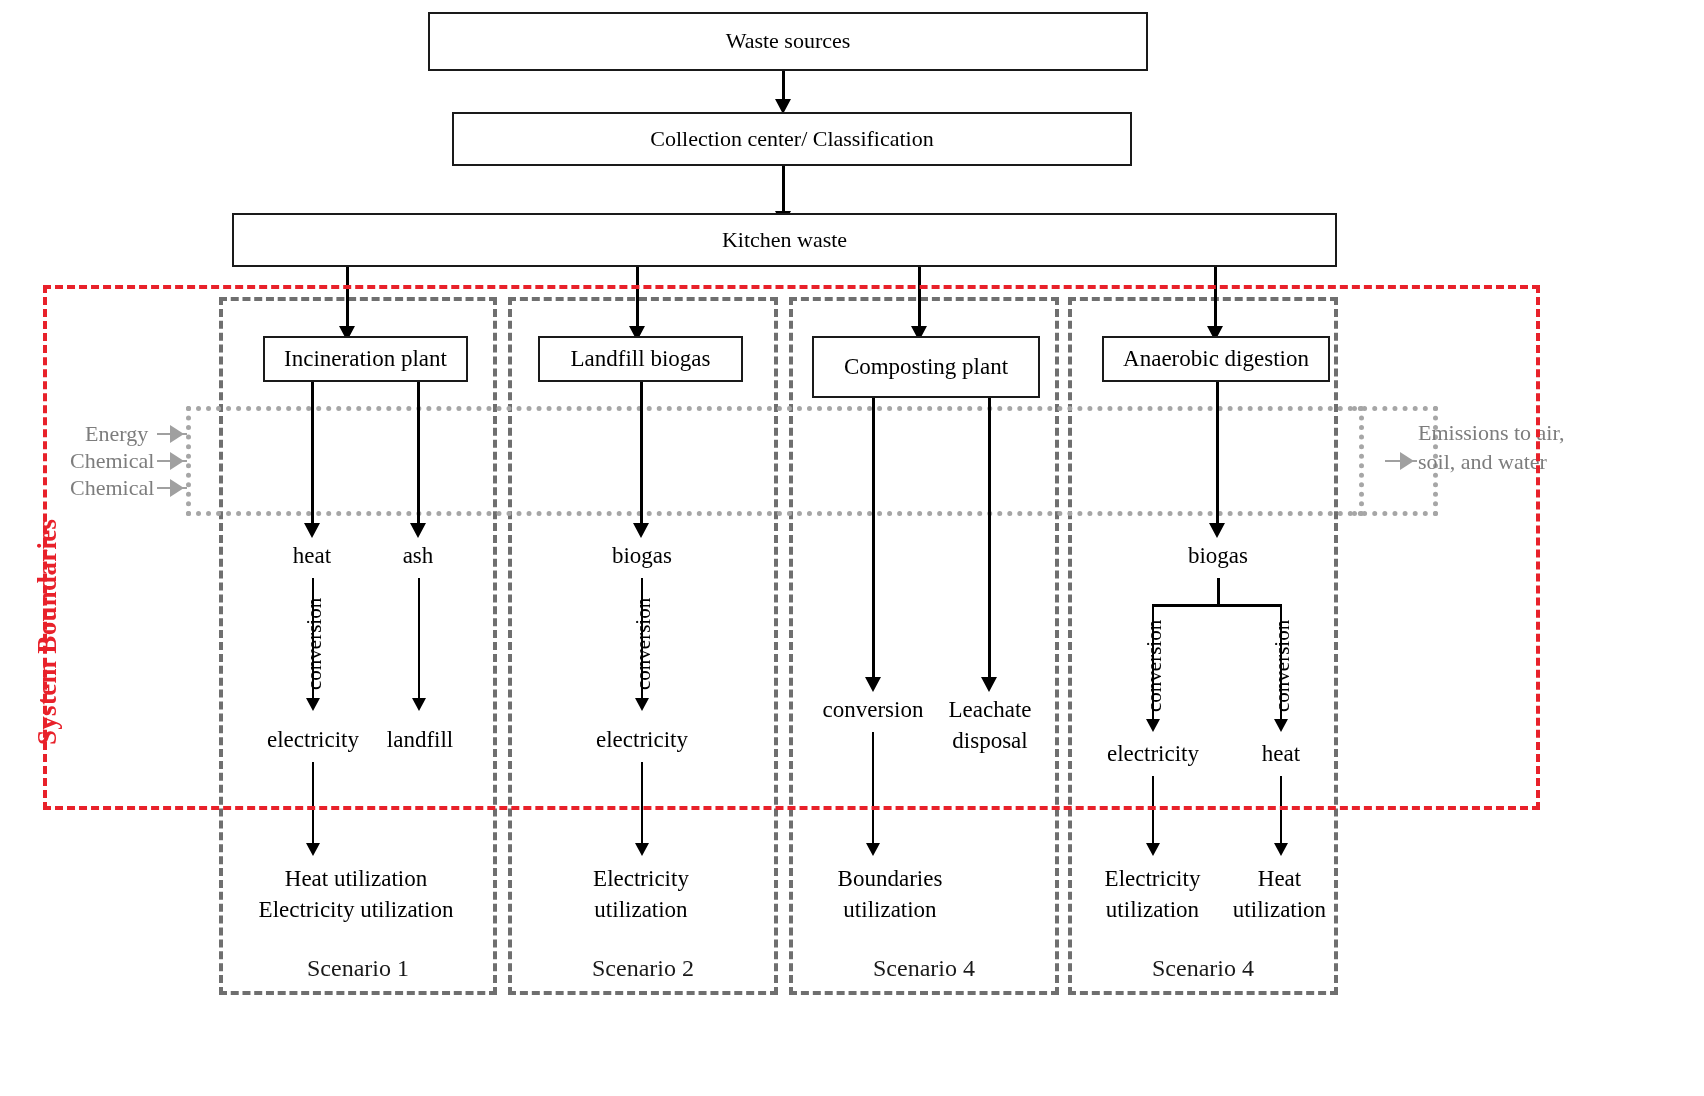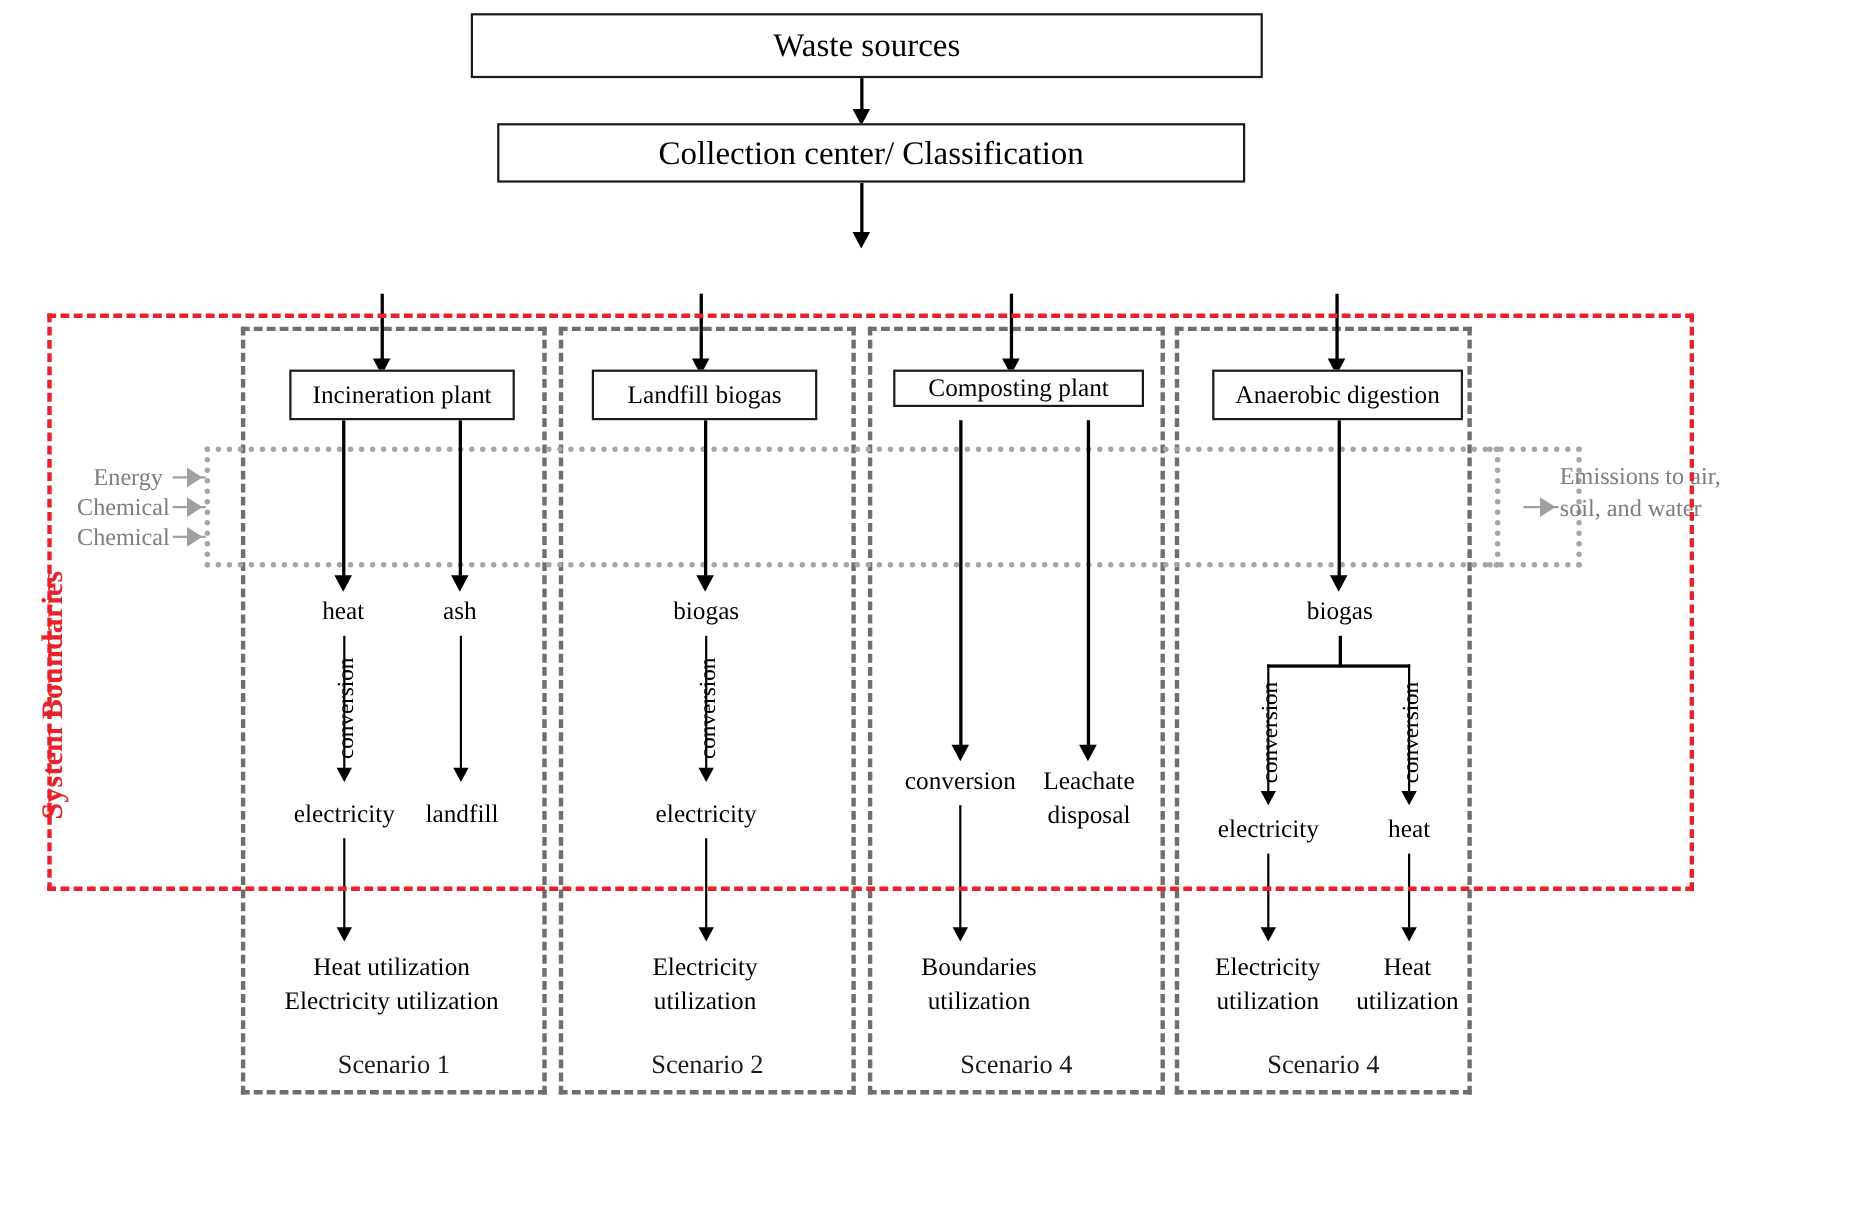--- a/index.html
+++ b/index.html
@@ -19,21 +19,21 @@
   
   .pbox {
     position: absolute;
     box-sizing: border-box;
     border: 2.5px solid #1a1a1a;
     background: #ffffff;
     display: flex;
     align-items: center;
     justify-content: center;
     color: #000;
-    font-size: 30px;
+    font-size: 22px;
     line-height: 1.1;
     z-index: 6;
   }
   .pbox.small { font-size: 23px; }
 
   
   .tnode {
     position: absolute;
     color: #000;
     font-size: 23px;
@@ -174,20 +174,23 @@
   </div>
   <div class="vline" style="left:782px; top:71px; height:32px;"></div>
   <div class="arrowhead" style="left:775px; top:99px;"></div>
 
   <div class="pbox" style="left:452px; top:112px; width:680px; height:54px;">
     <span>Collection center/ Classification</span>
   </div>
   <div class="vline" style="left:782px; top:166px; height:48px;"></div>
   <div class="arrowhead" style="left:775px; top:211px;"></div>
 
+  <div class="pbox" style="left:232px; top:213px; width:1105px; height:54px;">
+    <span>Kitchen waste</span>
+  </div>
 
   <div class="vline" style="left:346px; top:267px; height:62px;"></div>
   <div class="arrowhead" style="left:339px; top:326px;"></div>
 
   <div class="vline" style="left:636px; top:267px; height:62px;"></div>
   <div class="arrowhead" style="left:629px; top:326px;"></div>
 
   <div class="vline" style="left:918px; top:267px; height:62px;"></div>
   <div class="arrowhead" style="left:911px; top:326px;"></div>
 
@@ -232,21 +235,21 @@
   <div class="convlabel" style="left:631px; top:690px;">conversion</div>
   <div class="tnode" style="left:587px; top:726px; width:110px;">electricity</div>
   <div class="vline thin" style="left:641px; top:762px; height:84px;"></div>
   <div class="arrowhead thin" style="left:635px; top:843px;"></div>
 
   <div class="tnode" style="left:541px; top:865px; width:200px;">Electricity</div>
   <div class="tnode" style="left:541px; top:896px; width:200px;">utilization</div>
 
   <div class="scenlabel" style="left:508px; top:955px; width:270px;font-family:Liberation Serif, serif;">Scenario 2</div>
 
-  <div class="pbox small" style="left:812px; top:336px; width:228px; height:34px;">
+  <div class="pbox small" style="left:812px; top:336px; width:228px; height:62px;">
     <span>Composting plant</span>
   </div>
 
   <div class="vline" style="left:872px; top:382px; height:298px;"></div>
   <div class="arrowhead" style="left:865px; top:677px;"></div>
   <div class="tnode" style="left:806px; top:696px; width:134px;">conversion</div>
   <div class="vline thin" style="left:872px; top:732px; height:114px;"></div>
   <div class="arrowhead thin" style="left:866px; top:843px;"></div>
 
   <div class="vline" style="left:988px; top:382px; height:298px;"></div>

